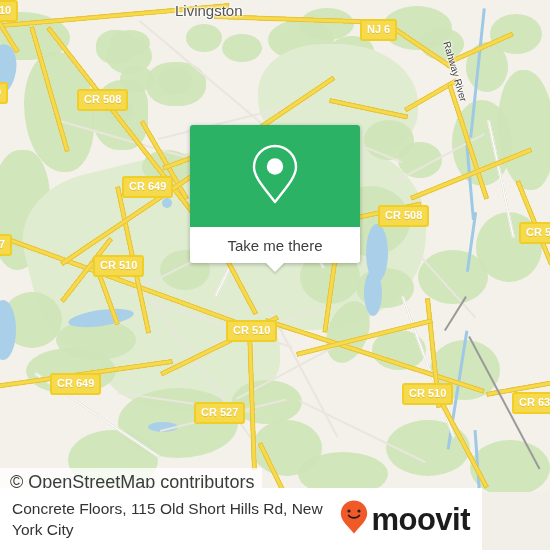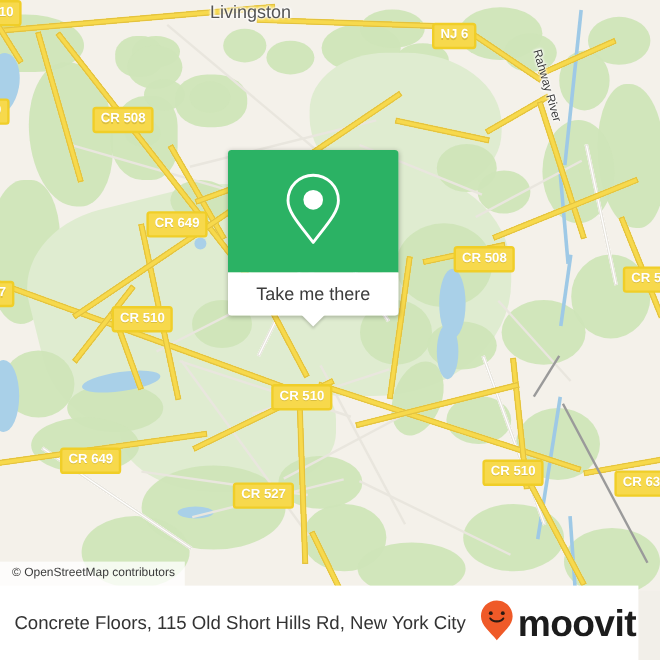--- a/index.html
+++ b/index.html
@@ -39,21 +39,21 @@
     text-shadow:1px 0 2px #fff,-1px 0 2px #fff,0 1px 2px #fff,0 -1px 2px #fff;
   }
   .riverlabel{
     position:absolute;color:#3a3a3a;font-size:10px;white-space:nowrap;
     font-family:"Liberation Sans",sans-serif;
     text-shadow:1px 0 2px #fff,-1px 0 2px #fff,0 1px 2px #fff,0 -1px 2px #fff;
   }
 
   
   #popup{
-    position:absolute;left:190px;top:125px;width:142px;
+    position:absolute;left:190px;top:125px;width:170px;
     border-radius:3px;overflow:visible;
     box-shadow:0 1px 4px rgba(0,0,0,.28);
     z-index:40;
   }
   #popup .phead{
     height:102px;background:#2bb264;border-radius:3px 3px 0 0;
     display:flex;align-items:center;justify-content:center;
   }
   #popup .pfoot{
     height:36px;background:#ffffff;border-radius:0 0 3px 3px;
@@ -64,29 +64,29 @@
     position:absolute;left:50%;bottom:-9px;margin-left:-10px;
     width:0;height:0;border-left:10px solid transparent;
     border-right:10px solid transparent;border-top:10px solid #ffffff;
     filter:drop-shadow(0 2px 1px rgba(0,0,0,.16));
   }
 
   
   #attrib{
     position:absolute;left:0;top:468px;z-index:45;
     background:rgba(255,255,255,.78);
-    color:#3b3b3b;font-size:10px;line-height:1;
+    color:#3b3b3b;font-size:18px;line-height:1;
     padding:5px 8px 6px 10px;white-space:nowrap;
   }
 
   
   #bottom{
-    position:absolute;left:0;top:488px;width:532px;height:62px;
+    position:absolute;left:0;top:488px;width:482px;height:62px;
     background:#ffffff;display:flex;align-items:center;
-    box-sizing:border-box;padding:0 2px 0 12px;z-index:50;
+    box-sizing:border-box;padding:0 12px 0 12px;z-index:50;
   }
   #caption{
     flex:1 1 auto;color:#333333;font-size:15.5px;line-height:21px;
     max-width:410px;
   }
   #brand{flex:0 0 auto;display:flex;align-items:center;gap:2px;margin-left:6px;}
   #brand .wordmark{
     color:#1c1c1c;font-size:31px;line-height:31px;font-weight:bold;
     letter-spacing:-.5px;font-family:Liberation Sans, sans-serif;
   }

